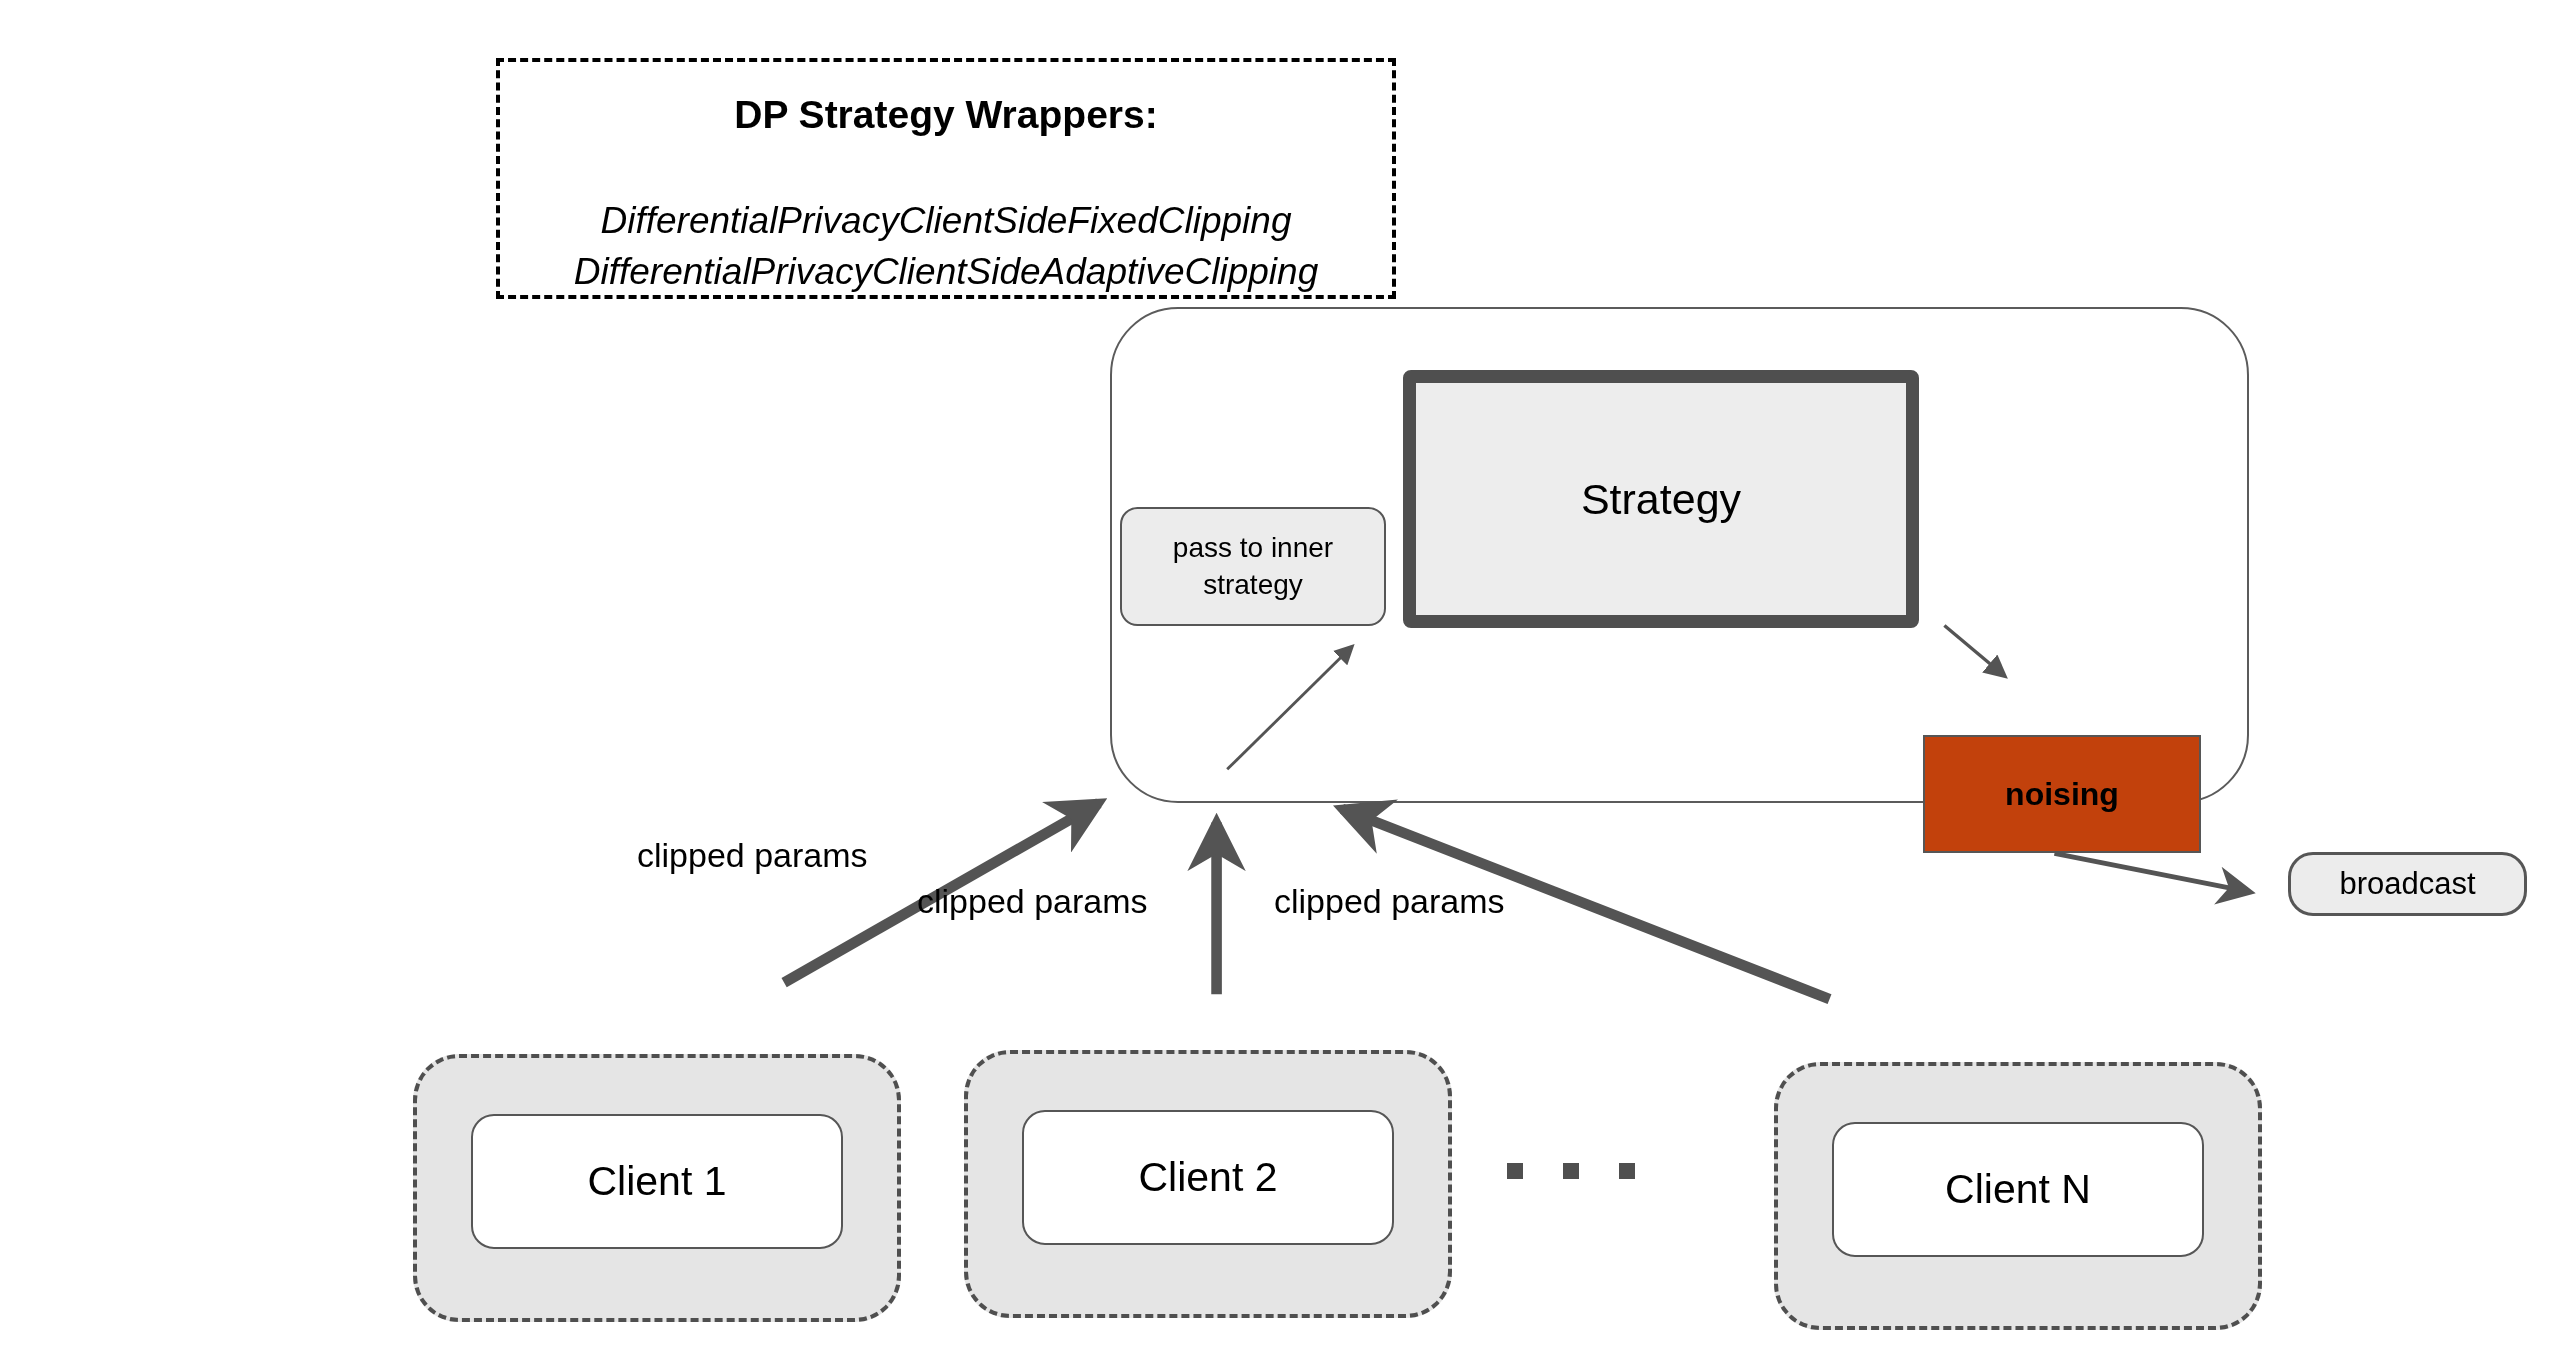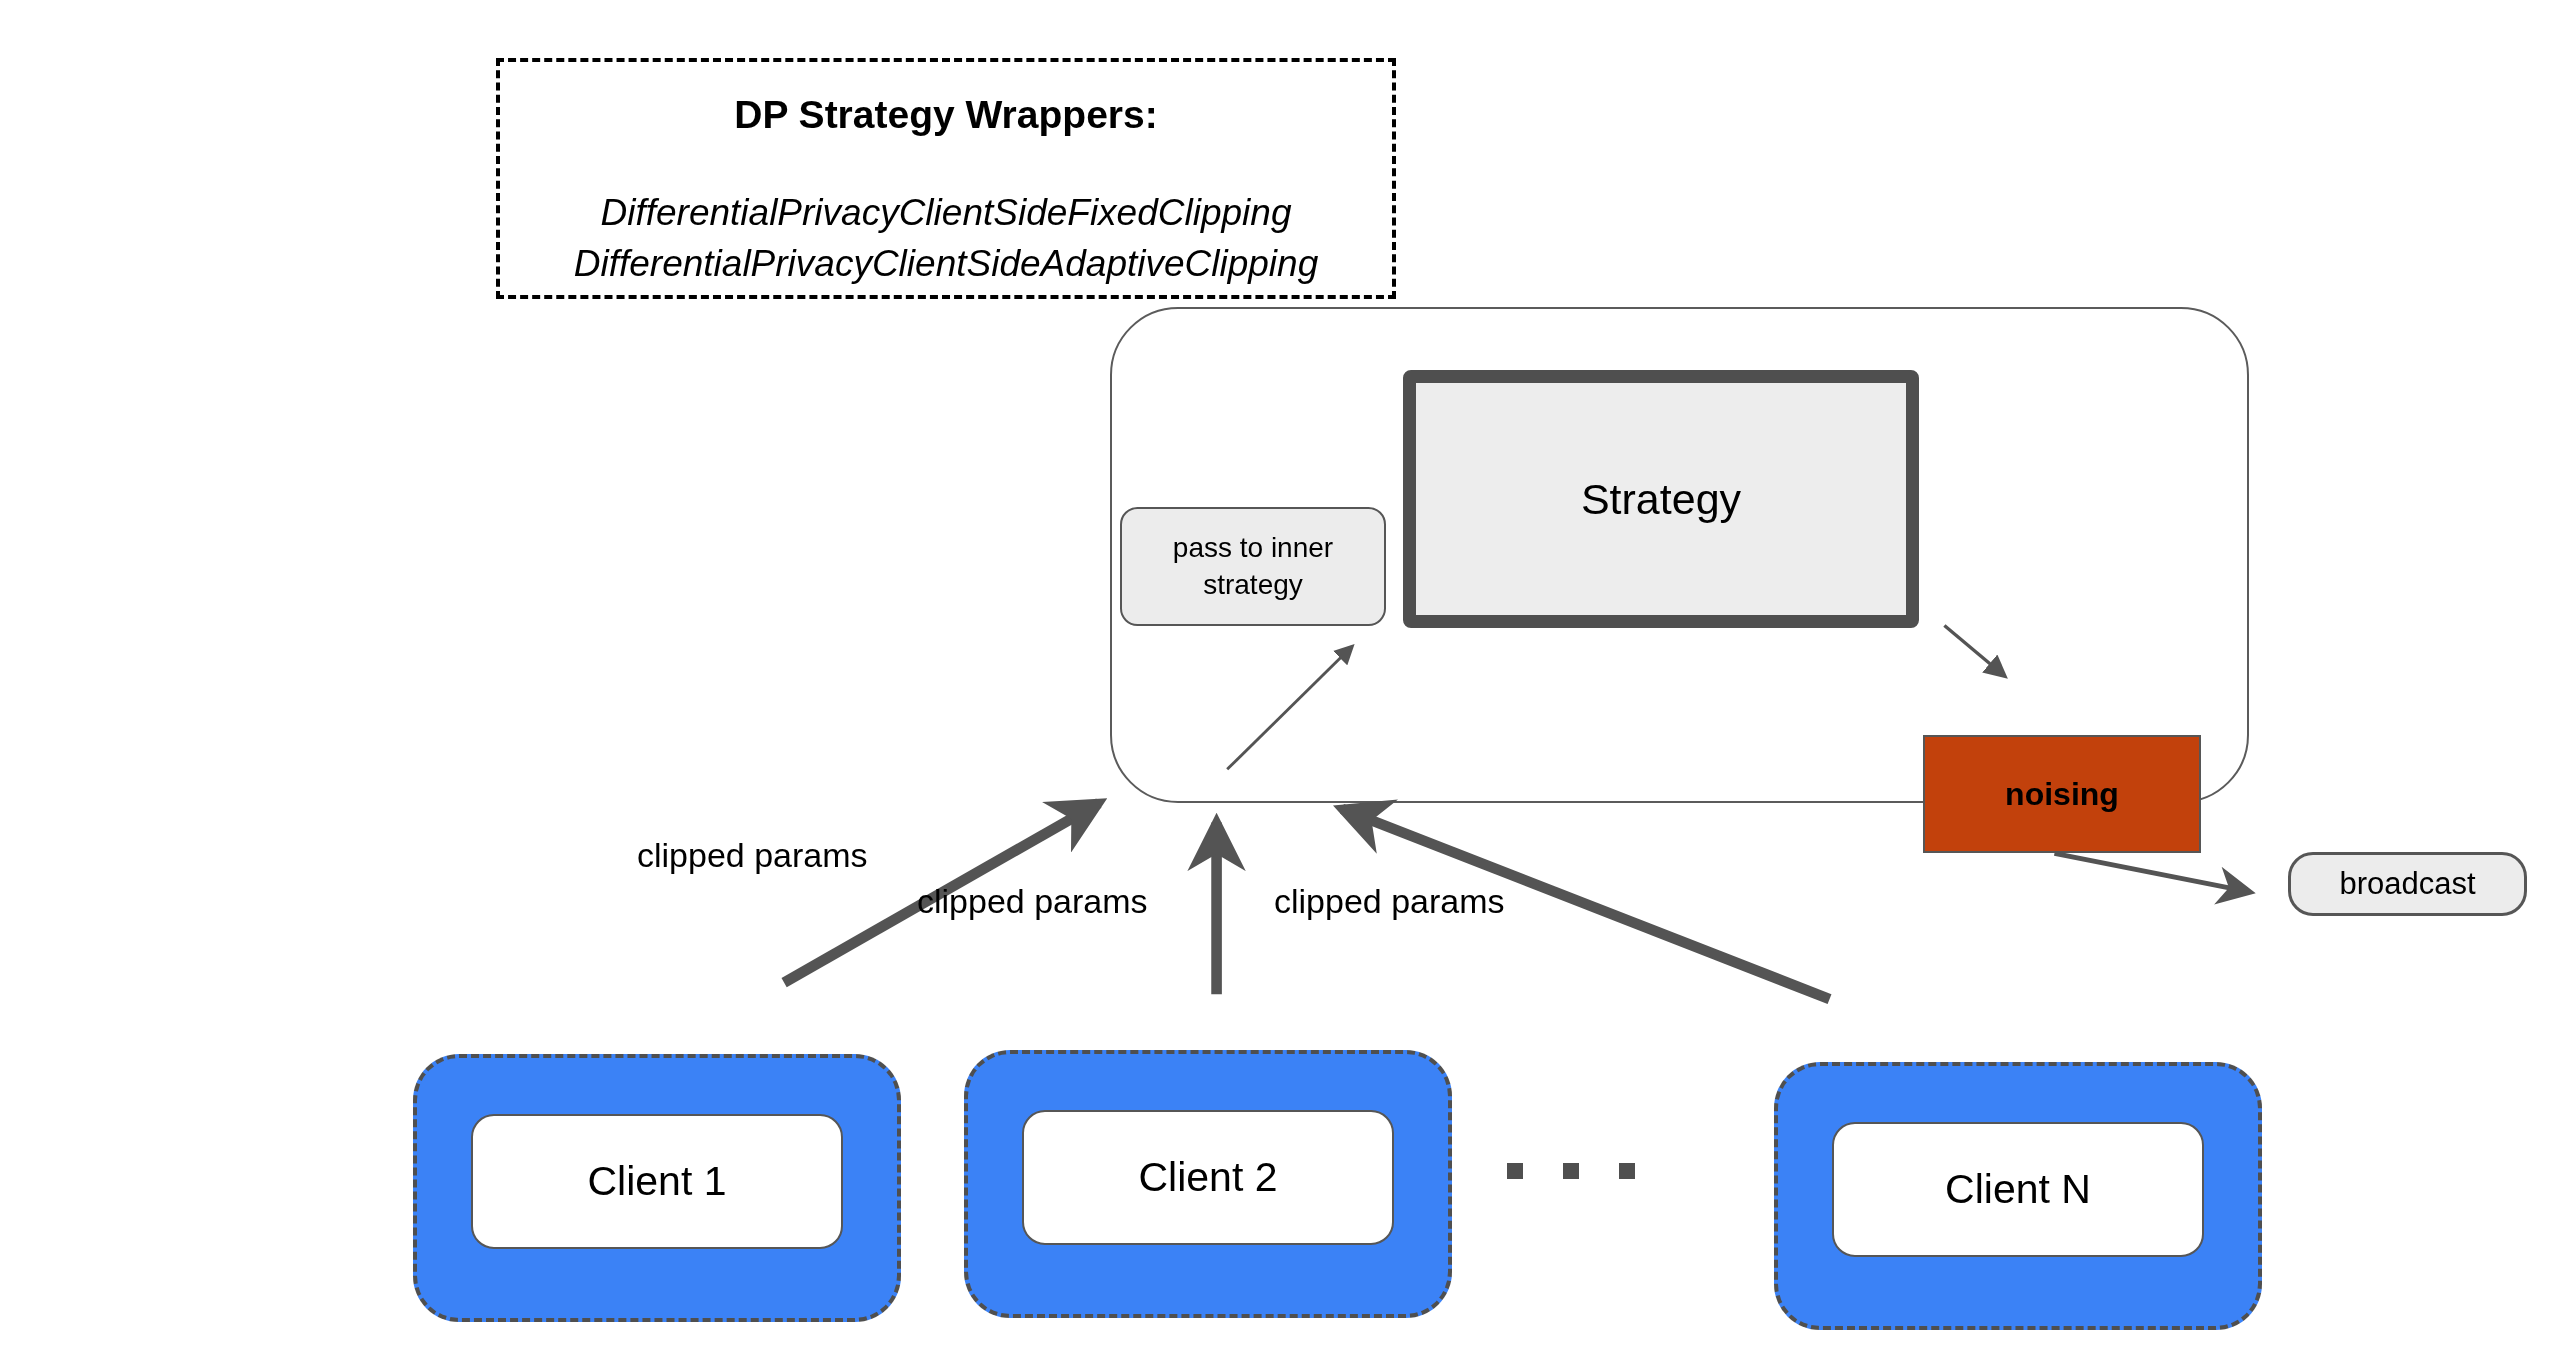--- a/index.html
+++ b/index.html
@@ -2,21 +2,21 @@
 <html><head>
 <meta charset="utf-8">
 <style>
   html,body{margin:0;padding:0;background:#ffffff;}
   body{font-family:"Liberation Sans","DejaVu Sans",sans-serif;color:#000;}
   .canvas{position:relative;width:2576px;height:1363px;background:#fff;overflow:hidden;}
   .abs{position:absolute;box-sizing:border-box;}
 
   
   .note{border:4.8px dashed #000;background:#fff;display:flex;flex-direction:column;align-items:center;text-align:center;}
-  .note-dp{left:496px;top:58px;width:900px;height:241px;}
+  .note-dp{left:496px;top:58px;width:900px;height:241px;gap:8px;}
   .note-clip{left:101px;top:811px;width:463px;height:247px;}
   .note-title{font-weight:bold;}
   .note-dp .note-title{font-size:39px;margin-top:31px;}
   .note-clip .note-title{font-size:37px;margin-top:39px;}
   .note-lines{line-height:1.38;font-style:italic;}
   .note-dp .note-lines{font-size:37px;margin-top:50px;}
   .note-clip .note-lines{font-size:35px;margin-top:37px;line-height:1.4;}
 
   
   .server{left:1110px;top:307px;width:1139px;height:496px;border:2.9px solid #5b5b5b;border-radius:68px;background:#fff;}
@@ -27,21 +27,21 @@
 
   
   .pass{left:1120px;top:507px;width:266px;height:119px;border:2.9px solid #565656;border-radius:17.4px;background:#ececec;
         display:flex;align-items:center;justify-content:center;text-align:center;font-size:28px;line-height:1.32;padding:0 28px;}
   .noising{left:1923px;top:735px;width:278px;height:118px;border:2.9px solid #565656;background:#c2410c;
            display:flex;align-items:center;justify-content:center;font-size:32px;font-weight:bold;}
   .broadcast{left:2288px;top:852px;width:239px;height:64px;border:3.9px solid #565656;border-radius:25px;background:#ececec;
              display:flex;align-items:center;justify-content:center;font-size:31px;}
 
   
-  .client-outer{width:488px;height:268px;border:4.8px dashed #4f4f4f;border-radius:46px;background:#3b82f6;}
+  .client-outer{width:488px;height:268px;border:4.8px dashed #4f4f4f;border-radius:46px;background:#e5e5e5;}
   .client-1{left:413px;top:1054px;}
   .client-2{left:964px;top:1050px;}
   .client-n{left:1774px;top:1062px;}
   .client-inner{position:absolute;left:50%;transform:translateX(-50%);top:56px;width:372px;height:135px;
                 border:2.9px solid #565656;border-radius:23px;background:#fff;
                 display:flex;align-items:center;justify-content:center;font-size:41px;box-sizing:border-box;}
 
   .dot{width:16.4px;height:16.4px;background:#4f4f4f;}
 
   .edge-label{width:309px;text-align:left;font-size:34px;}

